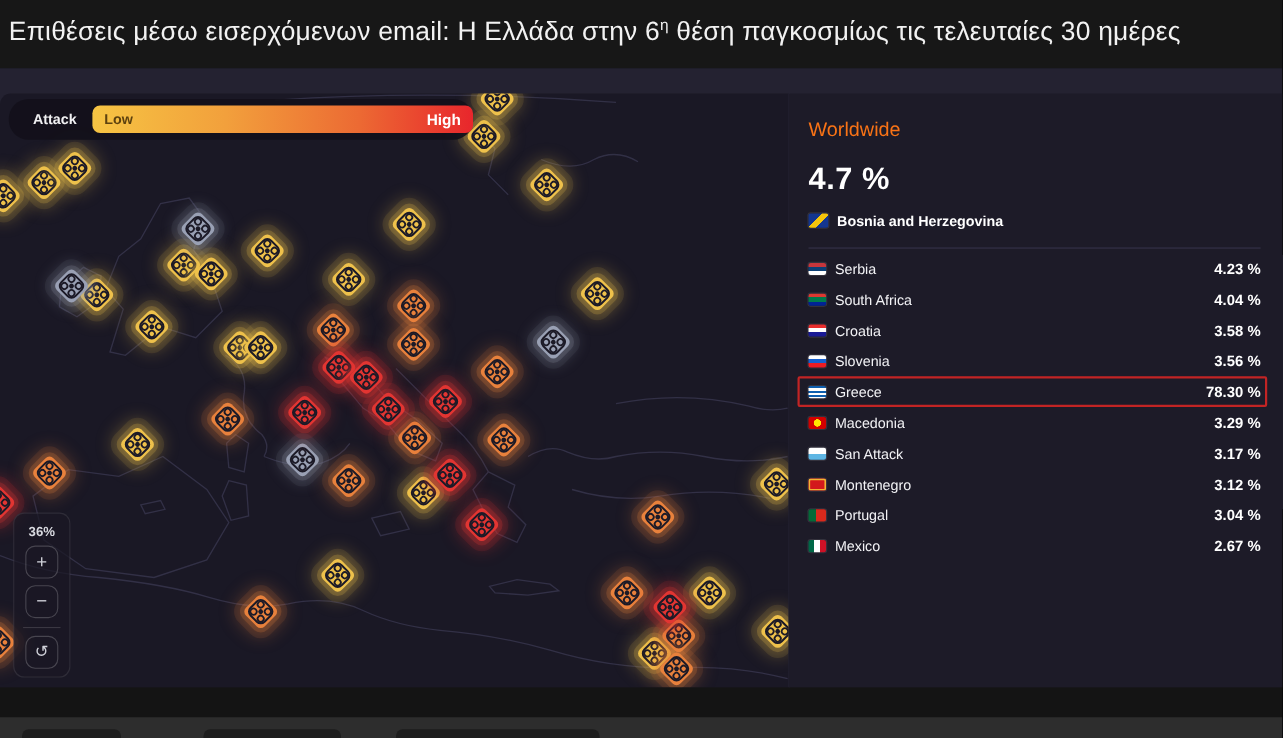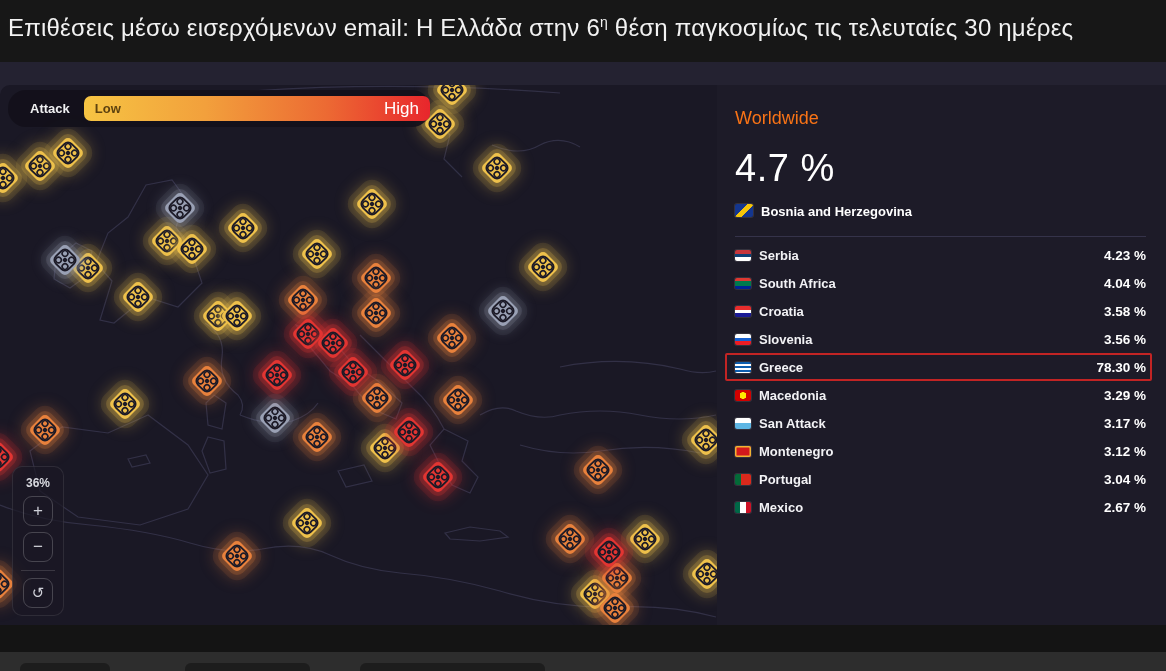--- a/index.html
+++ b/index.html
@@ -37,43 +37,43 @@
   .dm svg{display:block;width:24px;height:24px;}
 
   
   .legend{position:absolute;left:8px;top:5px;width:422px;height:37px;border-radius:18px;
           background:rgba(18,16,26,.92);display:flex;align-items:center;text-align:center;}
   .legend .lab{color:#f0f0f2;font-weight:bold;font-size:13px;margin-left:22px;}
   .gbar{position:relative;margin-left:14px;width:348px;height:25px;border-radius:7px;
         background:linear-gradient(90deg,#f6c443 0%,#f2a03c 35%,#ec6a33 70%,#e8262c 100%);
         display:flex;align-items:center;justify-content:space-between;}
   .gbar .lo{color:#5d420f;font-weight:bold;font-size:13px;margin-left:11px;}
-  .gbar .hi{color:#ffffff;font-weight:normal;font-size:17px;margin-right:11px;}
+  .gbar .hi{color:#ffffff;font-weight:bold;font-size:14px;margin-right:11px;}
 
   
   .zctl{position:absolute;left:12px;top:381px;width:50px;height:148px;border-radius:10px;
         background:rgba(26,24,36,.72);border:1px solid rgba(255,255,255,.09);
         display:flex;flex-direction:column;align-items:center;}
   .zctl .pct{color:#d9dae0;font-size:12px;font-weight:bold;margin-top:9px;}
   .zbtn{width:30px;height:30px;margin-top:6px;border-radius:9px;background:transparent;
         border:1.5px solid rgba(255,255,255,.20);color:#cfd0d8;font-size:17px;line-height:26px;
         text-align:center;cursor:pointer;padding:0;font-family:inherit;}
   .zsep{width:34px;height:1px;background:rgba(255,255,255,.14);margin-top:8px;}
   .zbtn.reset{margin-top:7px;font-size:15px;}
 
   
   .panel .pad{position:absolute;left:18px;right:20px;top:0;}
   .pw-title{color:#f97316;font-weight:normal;font-size:18px;margin-top:23px;}
-  .pw-val{color:#ffffff;font-weight:normal;font-size:38px;margin-top:18px;letter-spacing:.5px;}
-  .leader{display:flex;margin-top:14px;}
+  .pw-val{color:#ffffff;font-weight:bold;font-size:28px;margin-top:18px;letter-spacing:.5px;}
+  .leader{display:flex;align-items:center;margin-top:14px;}
   .leader .nm{color:#ffffff;font-weight:bold;font-size:13px;margin-left:8px;}
   .psep{height:1px;background:#35334a;margin-top:17px;}
   .rows{margin-top:4px;}
   .crow{position:relative;display:flex;align-items:center;height:28px;}
-  .crow .nm{color:#f2f2f5;font-weight:bold;font-size:13px;margin-left:8px;}
+  .crow .nm{color:#f2f2f5;font-weight:normal;font-size:13px;margin-left:8px;}
   .crow .val{margin-left:auto;color:#ffffff;font-weight:bold;font-size:13.5px;}
   .crow.hl::after{content:"";position:absolute;left:-10px;right:-6px;top:0px;bottom:0px;
         border:2px solid #c22424;border-radius:2px;pointer-events:none;}
 
   
   .flag{width:16px;height:11px;border-radius:2px;flex:0 0 auto;
         box-shadow:0 0 0 1px rgba(255,255,255,.10);}
   .flag.big{width:18px;height:13px;}
   .f-ba{background:linear-gradient(135deg,#14368f 40%,#f5c50a 40%,#f5c50a 62%,#14368f 62%);}
   .f-rs{background:linear-gradient(#c6363c 33%,#0c4076 33%,#0c4076 66%,#ffffff 66%);}

